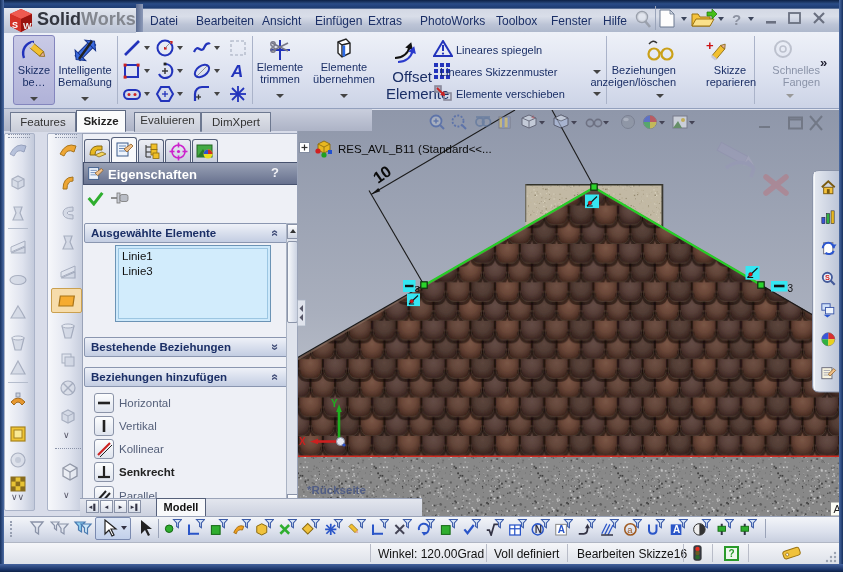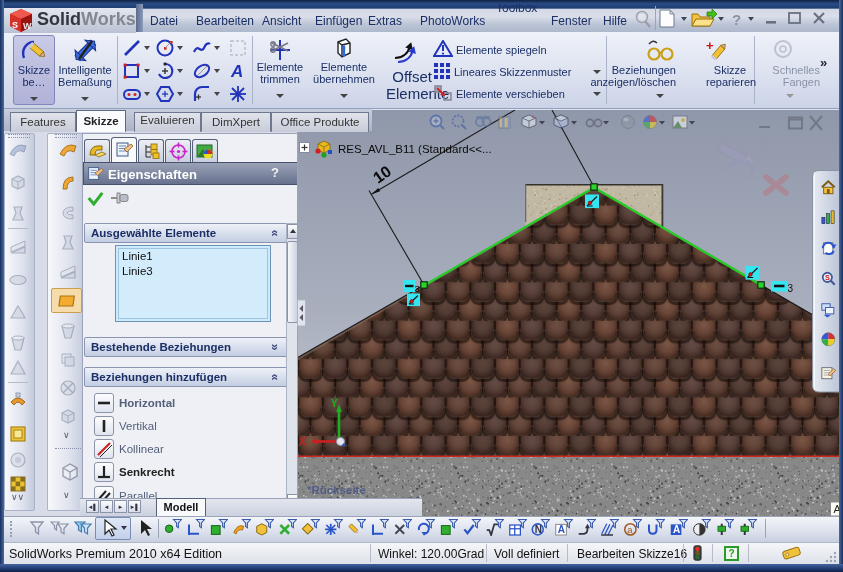--- a/index.html
+++ b/index.html
@@ -25,21 +25,21 @@
  <text x="15" y="21" font-size="9" font-weight="bold" fill="#eee">W</text>
 </svg>
 <div class="abs txt" style="left:37px;top:9px;font-size:18px;z-index:42;color:#33363f;font-weight:bold;letter-spacing:0px;text-align:center;">Solid<span style="color:#83878f;">Works</span></div>
 <div class="abs" style="left:136px;top:4px;width:7px;height:28px;background:linear-gradient(90deg,#5a6b90,#8d9ab8);z-index:41"></div>
 <div class="abs txt" style="left:150px;top:14px;font-size:12px;color:#1b2f66;z-index:42">Datei</div>
 <div class="abs txt" style="left:196px;top:14px;font-size:12px;color:#1b2f66;z-index:42">Bearbeiten</div>
 <div class="abs txt" style="left:262px;top:14px;font-size:12px;color:#1b2f66;z-index:42">Ansicht</div>
 <div class="abs txt" style="left:315px;top:14px;font-size:12px;color:#1b2f66;z-index:42">Einfügen</div>
 <div class="abs txt" style="left:368px;top:14px;font-size:12px;color:#1b2f66;z-index:42">Extras</div>
 <div class="abs txt" style="left:420px;top:14px;font-size:12px;color:#1b2f66;z-index:42">PhotoWorks</div>
-<div class="abs txt" style="left:496px;top:1px;font-size:12px;color:#1b2f66;z-index:42">Toolbox</div>
+<div class="abs txt" style="left:496px;top:14px;font-size:12px;color:#1b2f66;z-index:42">Toolbox</div>
 <div class="abs txt" style="left:551px;top:14px;font-size:12px;color:#1b2f66;z-index:42">Fenster</div>
 <div class="abs txt" style="left:603px;top:14px;font-size:12px;color:#1b2f66;z-index:42">Hilfe</div>
 
 <svg class="abs" style="left:633px;top:10px;z-index:42" width="22" height="20" viewBox="0 0 22 20">
  <circle cx="9" cy="7" r="5" fill="none" stroke="#9aa0ac" stroke-width="2.4"></circle>
  <circle cx="9" cy="7" r="5" fill="#e8ebf2" opacity="0.6"></circle>
  <line x1="12" y1="11" x2="17" y2="17" stroke="#9aa0ac" stroke-width="2.6"></line>
 </svg>
 <div class="abs" style="left:655px;top:6px;width:1px;height:24px;background:#9aa4ba;z-index:42"></div>
 <svg class="abs" style="left:658px;top:8px;z-index:42" width="180" height="22" viewBox="0 0 180 22">
@@ -185,35 +185,35 @@
  <path d="M6,22 C13,22 19,18 21,10" fill="none" stroke="#2a3acc" stroke-width="2.2"></path>
       <polygon points="21,6 25,13 17,13" fill="#2a3acc" transform="rotate(18 21 10)"></polygon>
 </svg>
 <div class="abs txt" style="left:386px;top:68px;width:46px;text-align:right;font-size:15px;color:#1b2f66;z-index:32">Offset<br>Elemente</div>
 
 <svg class="abs" style="left:433px;top:40px;z-index:32" width="20" height="18" viewBox="0 0 20 18">
  <polygon points="10,1 19,16 1,16" fill="none" stroke="#2233bb" stroke-width="2"></polygon>
  <line x1="10" y1="5" x2="10" y2="11" stroke="#2233bb" stroke-width="2"></line>
       <circle cx="10" cy="13.6" r="1.1" fill="#2233bb"></circle>
 </svg>
-<div class="abs txt" style="left:456px;top:44px;font-size:11px;color:#1b2f66;z-index:32">Elemente spiegeln</div>
+<div class="abs txt" style="left:456px;top:44px;font-size:11px;color:#1b2f66;z-index:32">Lineares spiegeln</div>
 <svg class="abs" style="left:433px;top:62px;z-index:32" width="18" height="18" viewBox="0 0 18 18">
  <g fill="#2233bb">
         <rect x="1" y="1" width="4" height="4"></rect>
         <rect x="7" y="1" width="4" height="4"></rect>
         <rect x="13" y="1" width="4" height="4"></rect>
         <rect x="1" y="7" width="4" height="4"></rect>
         <rect x="7" y="7" width="4" height="4"></rect>
         <rect x="13" y="7" width="4" height="4"></rect>
         <rect x="1" y="13" width="4" height="4"></rect>
         <rect x="7" y="13" width="4" height="4"></rect>
         <rect x="13" y="13" width="4" height="4"></rect>
       </g>
 </svg>
-<div class="abs txt" style="left:454px;top:66px;font-size:11px;color:#1b2f66;z-index:32">Lineares Skizzenmuster</div>
+<div class="abs txt" style="left:440px;top:66px;font-size:11px;color:#1b2f66;z-index:32">Lineares Skizzenmuster</div>
 <div class="abs" style="left:593px;top:70px;width:0;height:0;border-left:4px solid transparent;border-right:4px solid transparent;border-top:4px solid #444;z-index:32"></div>
 <svg class="abs" style="left:433px;top:84px;z-index:32" width="20" height="18" viewBox="0 0 20 18">
  <g fill="none" stroke="#889" stroke-width="1.6">
         <rect x="2" y="2" width="6" height="6" fill="#aab"></rect>
         <rect x="11" y="9" width="7" height="7"></rect>
       </g>
  <line x1="4" y1="4" x2="11" y2="11" stroke="#cc2222" stroke-width="1.8"></line>
       <polygon points="12,12 7,11 11,7" fill="#cc2222"></polygon>
 </svg>
 <div class="abs txt" style="left:456px;top:88px;font-size:11px;color:#1b2f66;z-index:32">Elemente verschieben</div>
@@ -246,21 +246,20 @@
 </svg>
 <div class="abs txt" style="left:760px;top:64px;width:60px;text-align:right;font-size:11px;color:#8a93a8;z-index:32">Schnelles<br>Fangen</div>
 <div class="abs" style="left:786px;top:94px;width:0;height:0;border-left:4px solid transparent;border-right:4px solid transparent;border-top:4px solid #999;z-index:32"></div>
 <div class="abs txt" style="left:820px;top:55px;font-size:13px;font-weight:bold;color:#223;z-index:32">»</div>
 
 <div class="abs" style="left:4px;top:109px;width:368px;height:22px;background:linear-gradient(#c9cedd,#adb3c6);z-index:30"></div>
 <div class="abs txt" style="left:10px;top:112px;width:66px;height:20px;background:linear-gradient(#e0e3ea,#c8ccd8);border:1px solid #6d7890;border-bottom:none;border-radius:1px;text-align:center;font-size:11.5px;color:#333;padding-top:3px;z-index:31">Features</div>
 <div class="abs txt" style="left:76px;top:110px;width:50px;height:22px;background:#fafbfc;border:1px solid #5d6880;border-bottom:none;border-radius:1px;text-align:center;font-size:11.5px;font-weight:bold;color:#222;padding-top:4px;z-index:32">Skizze</div>
 <div class="abs txt" style="left:134px;top:112px;width:67px;height:20px;background:linear-gradient(#e0e3ea,#c8ccd8);border:1px solid #6d7890;border-bottom:none;border-radius:1px;text-align:center;font-size:11.5px;color:#333;padding-top:1px;z-index:31">Evaluieren</div>
 <div class="abs txt" style="left:201px;top:112px;width:70px;height:20px;background:linear-gradient(#e0e3ea,#c8ccd8);border:1px solid #6d7890;border-bottom:none;border-radius:1px;text-align:center;font-size:11.5px;color:#333;padding-top:3px;z-index:31">DimXpert</div>
-<div class="abs txt" style="left:271px;top:112px;width:98px;height:20px;background:linear-gradient(#e0e3ea,#c8ccd8);border:1px solid #6d7890;border-bottom:none;border-radius:1px;text-align:center;font-size:11.5px;color:#333;padding-top:3px;z-index:31">Office Produkte</div>
 
 <div class="abs" style="left:4px;top:131px;width:293px;height:385px;background:#d8dce9;z-index:5"></div>
 <div class="abs" style="left:4px;top:133px;width:31px;height:378px;background:linear-gradient(90deg,#f7f8fb,#dfe3ee 60%,#c3cadb);border:1px solid #aab3c8;border-radius:2px;z-index:6"></div>
 <div class="abs" style="left:47px;top:133px;width:38px;height:378px;background:linear-gradient(90deg,#f7f8fb,#dfe3ee 60%,#c3cadb);border:1px solid #aab3c8;border-radius:2px;z-index:6"></div>
 <div class="abs" style="left:8px;top:134px;width:22px;height:4px;border-top:1px dotted #8a93a8;border-bottom:1px dotted #8a93a8;z-index:7"></div>
 <div class="abs" style="left:55px;top:134px;width:22px;height:4px;border-top:1px dotted #8a93a8;border-bottom:1px dotted #8a93a8;z-index:7"></div>
 <svg class="abs" style="left:8px;top:140px;z-index:8" width="20" height="20" viewBox="0 0 20 20">
       <g opacity="0.55">
         <path d="M2,14 Q8,2 18,6 L16,12 Q9,8 6,16 Z" fill="#8fa0c8" stroke="#5a6a94" stroke-width="1"></path>
       </g>
@@ -486,21 +485,21 @@
 <div class="abs" style="left:84px;top:337px;width:204px;height:20px;background:linear-gradient(#eef1f8,#c3cde2);border:1px solid #8a96b0;border-radius:2px;z-index:12"></div>
 <div class="abs txt" style="left:91px;top:341px;font-size:11.5px;font-weight:bold;color:#1b2f66;z-index:13">Bestehende Beziehungen</div>
 <div class="abs txt" style="left:272px;top:340px;font-size:12px;font-weight:bold;color:#44507a;z-index:13;transform:rotate(90deg);">»</div>
 <div class="abs" style="left:84px;top:367px;width:204px;height:20px;background:linear-gradient(#eef1f8,#c3cde2);border:1px solid #8a96b0;border-radius:2px;z-index:12"></div>
 <div class="abs txt" style="left:91px;top:371px;font-size:11.5px;font-weight:bold;color:#1b2f66;z-index:13">Beziehungen hinzufügen</div>
 <div class="abs txt" style="left:272px;top:370px;font-size:12px;font-weight:bold;color:#44507a;z-index:13;transform:rotate(90deg);">«</div>
 <div class="abs" style="left:94px;top:393px;width:20px;height:20px;background:linear-gradient(#fcfdfe,#dfe4ee);border:1px solid #8a93a8;border-radius:3px;z-index:12"></div>
 <svg class="abs" style="left:95px;top:394px;z-index:13" width="18" height="18" viewBox="0 0 18 18">
       <line x1="3" y1="9" x2="15" y2="9" stroke="#222" stroke-width="2.6"></line>
     </svg>
-<div class="abs txt" style="left:119px;top:397px;font-size:11.5px;font-weight:bold;color:#55607a;z-index:13">Horizontal</div>
+<div class="abs txt" style="left:119px;top:397px;font-size:11.5px;font-weight:normal;color:#55607a;z-index:13">Horizontal</div>
 <div class="abs" style="left:94px;top:416px;width:20px;height:20px;background:linear-gradient(#fcfdfe,#dfe4ee);border:1px solid #8a93a8;border-radius:3px;z-index:12"></div>
 <svg class="abs" style="left:95px;top:417px;z-index:13" width="18" height="18" viewBox="0 0 18 18">
       <line x1="9" y1="3" x2="9" y2="15" stroke="#222" stroke-width="2.6"></line>
     </svg>
 <div class="abs txt" style="left:119px;top:420px;font-size:11.5px;font-weight:normal;color:#55607a;z-index:13">Vertikal</div>
 <div class="abs" style="left:94px;top:439px;width:20px;height:20px;background:linear-gradient(#fcfdfe,#dfe4ee);border:1px solid #8a93a8;border-radius:3px;z-index:12"></div>
 <svg class="abs" style="left:95px;top:440px;z-index:13" width="18" height="18" viewBox="0 0 18 18">
       <line x1="3" y1="15" x2="15" y2="3" stroke="#cc2222" stroke-width="2.2"></line>
       <line x1="3" y1="15" x2="15" y2="3" stroke="#222" stroke-width="1" transform="translate(2,2)"></line>
     </svg>
@@ -1785,21 +1784,20 @@
       <g transform="translate(10.5,0.5)">
         <polygon points="0,0 8,0 4.9,3.4 4.9,8.2 3.1,6.9 3.1,3.4" fill="#d8e6f8" stroke="#3a5aa8" stroke-width="1.1"></polygon>
       </g>
       <g transform="translate(0.5,3.5) scale(1.25)">
         <line x1="5" y1="1" x2="5" y2="10" stroke="#334" stroke-width="1.6"></line>
         <rect x="2" y="3" width="6" height="4" fill="#2fae2f" stroke="#116611" stroke-width="0.7"></rect>
       </g>
     </svg>
 <div class="abs" style="left:765px;top:519px;width:1px;height:19px;background:#9aa3b8;z-index:36"></div>
 <div class="abs" style="left:4px;top:542px;width:835px;height:22px;background:linear-gradient(#f5f6f9,#dde1e9);border-top:1px solid #b0b6c4;z-index:35"></div>
-<div class="abs txt" style="left:9px;top:547px;font-size:12.5px;color:#111;z-index:36">SolidWorks Premium 2010 x64 Edition</div>
 <div class="abs" style="left:370px;top:544px;width:1px;height:18px;background:#b8bcc8;z-index:36"></div>
 <div class="abs txt" style="left:378px;top:547px;font-size:12px;color:#111;z-index:36">Winkel: 120.00Grad</div>
 <div class="abs" style="left:486px;top:544px;width:1px;height:18px;background:#b8bcc8;z-index:36"></div>
 <div class="abs txt" style="left:494px;top:547px;font-size:12px;color:#111;z-index:36">Voll definiert</div>
 <div class="abs" style="left:567px;top:544px;width:1px;height:18px;background:#b8bcc8;z-index:36"></div>
 <div class="abs txt" style="left:577px;top:547px;font-size:12px;color:#111;z-index:36">Bearbeiten Skizze16</div>
 <div class="abs" style="left:683px;top:544px;width:1px;height:18px;background:#b8bcc8;z-index:36"></div>
 <svg class="abs" style="left:692px;top:545px;z-index:36" width="11" height="16" viewBox="0 0 12 17">
  <rect x="2" y="0.5" width="8" height="16" rx="2" fill="#3a3f4a" stroke="#222" stroke-width="0.8"></rect>
  <circle cx="6" cy="4" r="2.4" fill="#e83020"></circle>

